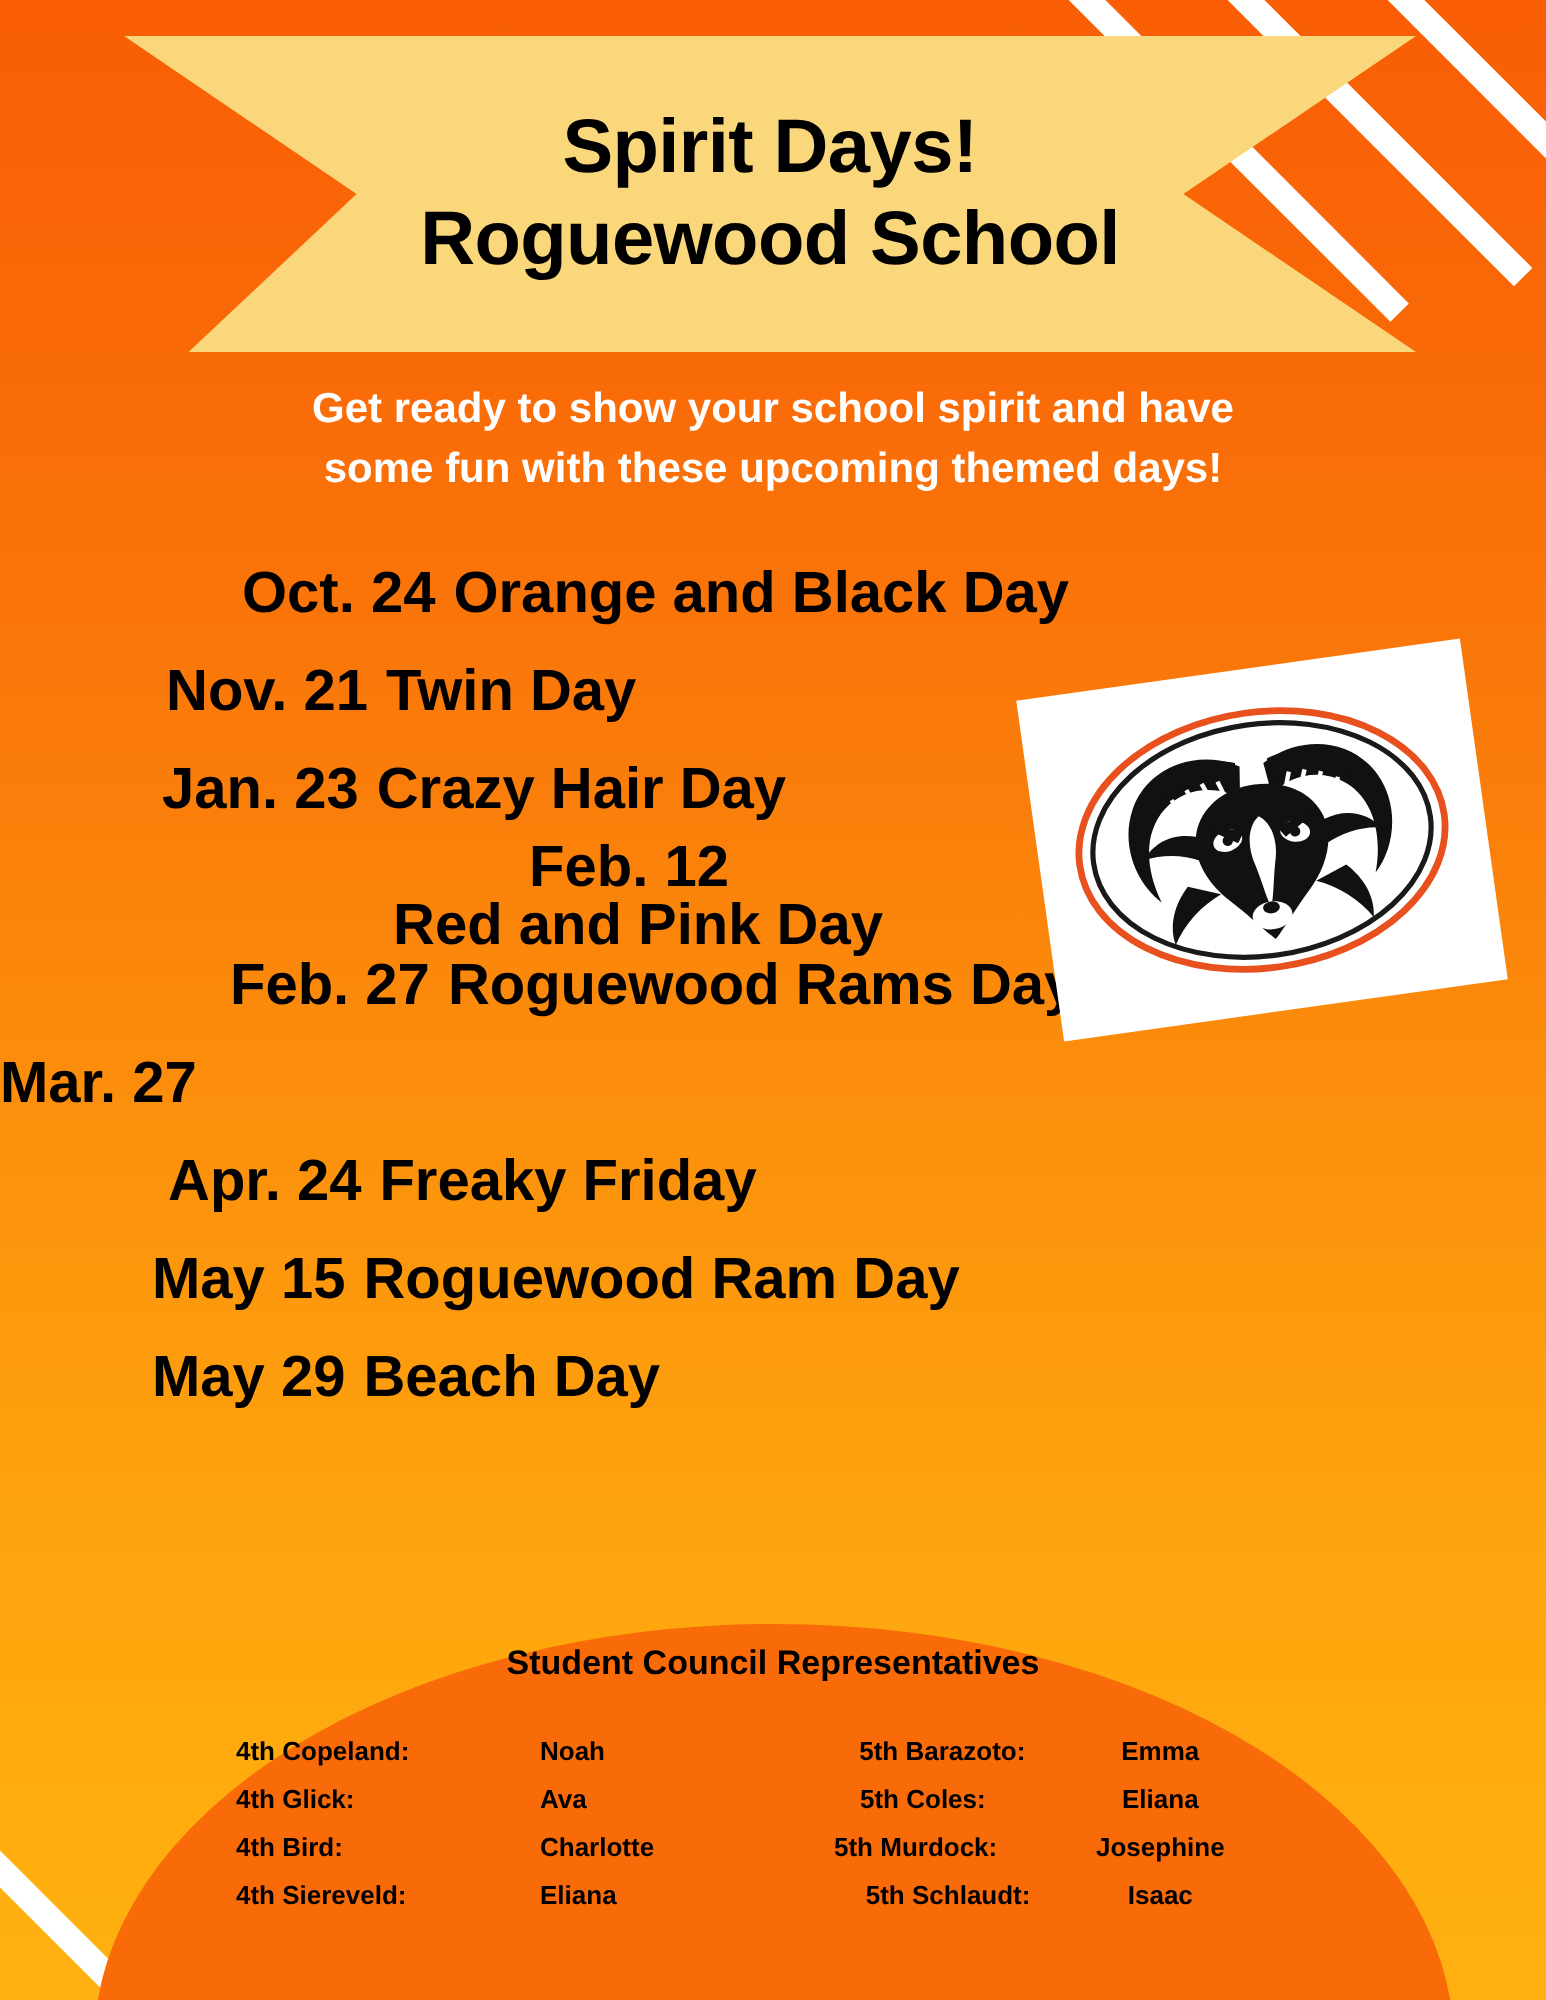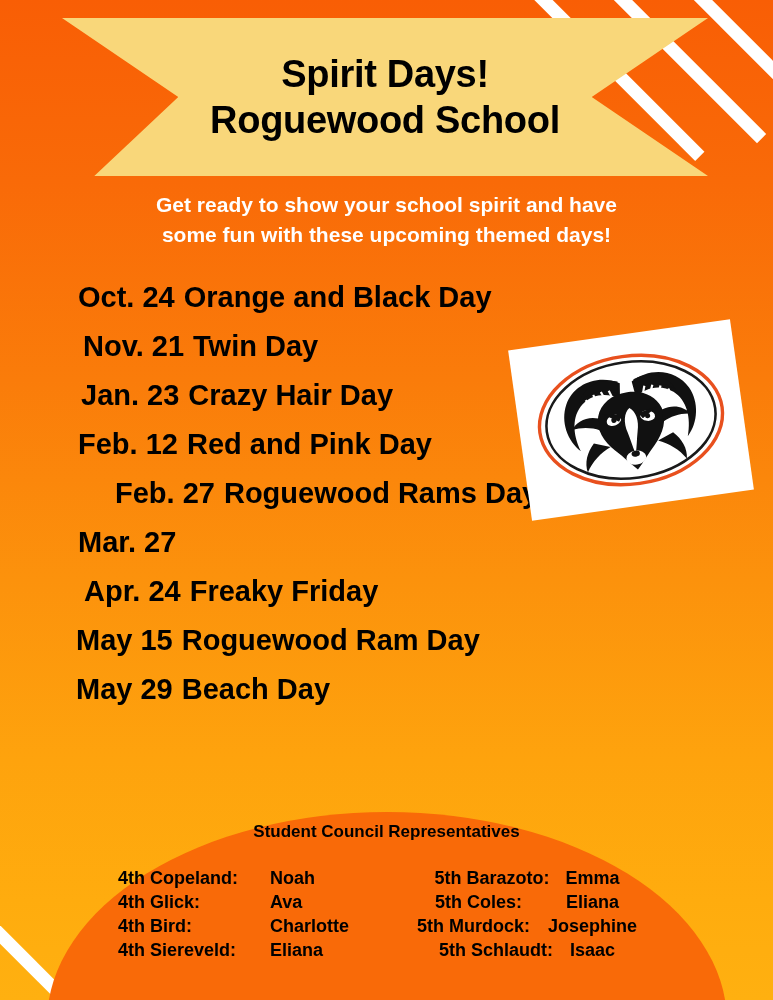--- a/index.html
+++ b/index.html
@@ -96,27 +96,27 @@
     font-weight: 700;
     line-height: 1.0;
     height: 49px;
     display: flex;
     align-items: center;
     white-space: nowrap;
   }
   .day-row .day-date { margin-right: 9px; }
 
   
-  .ofs-0 { padding-left: 78px; }
+  .ofs-0 { padding-left: 78px; margin-left: 43px; }
   .ofs-1 { padding-left: 83px; }
   .ofs-2 { padding-left: 86px; }
   .ofs-3 { padding-left: 81px; }
-  .ofs-4 { padding-left: 78px; }
+  .ofs-4 { padding-left: 78px; flex-direction: column; }
   .ofs-5 { padding-left: 115px; }
-  .ofs-6 { padding-left: 78px; }
+  .ofs-6 { }
   .ofs-7 { padding-left: 84px; }
   .ofs-8 { padding-left: 76px; }
   .ofs-9 { padding-left: 76px; }
 
   
   .logo-card {
     position: absolute;
     top: 334px;
     left: 519px;
     width: 224px;
@@ -155,21 +155,21 @@
     justify-content: flex-start;
   }
   .reps-col { display: flex; flex-direction: column; }
   .reps-col-left  { margin-left: 118px; width: 280px; }
   .reps-col-right { margin-left: 19px; align-items: center; }
 
   .rep-row {
     display: flex;
     align-items: baseline;
     color: #000000;
-    font-size: 18px;
+    font-size: 13px;
     font-weight: 700;
     height: 24px;
     white-space: nowrap;
   }
   .rep-teacher { display: inline-block; }
   .rep-student { display: inline-block; }
 
   .reps-col-left  .rep-teacher { width: 152px; }
   .reps-col-right .rep-teacher { width: 131px; }
 </style>

